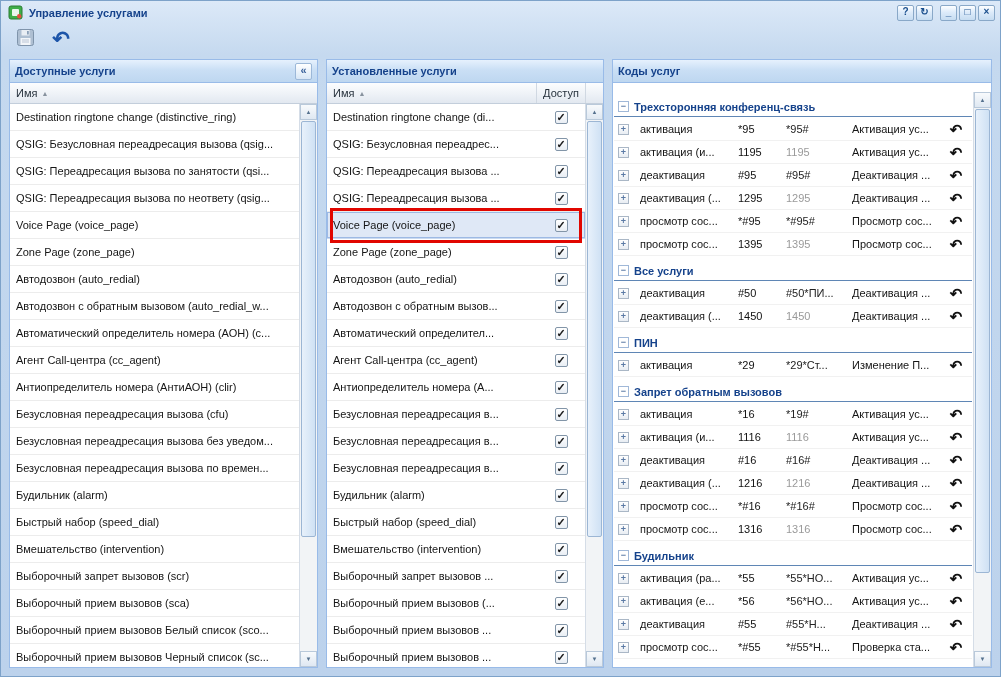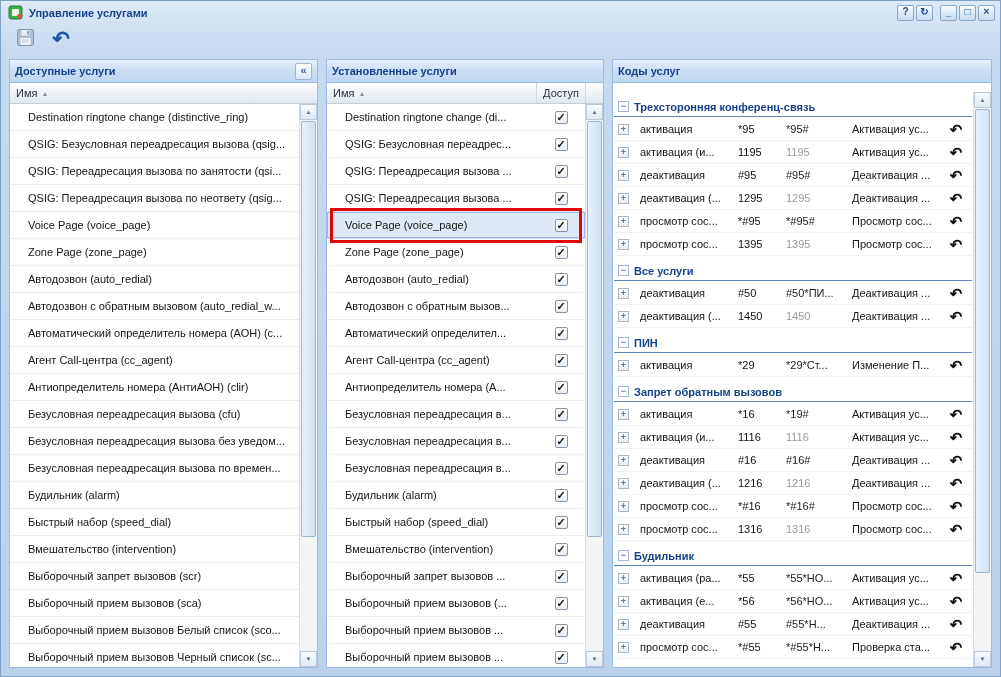--- a/index.html
+++ b/index.html
@@ -46,21 +46,21 @@
   .sort-arrow{font-size:7px;color:#87929e;margin-left:4px;}
   .access-col{width:48px;flex:none;display:flex;align-items:center;justify-content:center;
     border-left:1px solid #d0d8e2;text-align:center;}
   .hdr-gap{width:17px;flex:none;border-left:1px solid #d0d8e2;}
   .panel-body{flex:1;display:flex;overflow:hidden;}
   .rows{flex:1;overflow:hidden;position:relative;}
   
   .lrow{height:27px;box-sizing:border-box;display:flex;align-items:center;
     border-bottom:1px solid #ececec;background:#fff;color:#151515;cursor:pointer;padding:0 6px;}
   .irow{padding:0;}
-  .lrow-text{white-space:nowrap;overflow:hidden;margin-left:12px;}
+  .lrow-text{white-space:nowrap;overflow:hidden;}
   .irow .lrow-text{flex:1;padding:0 6px;}
   .cb-cell{width:48px;flex:none;display:flex;justify-content:center;}
   .cb{width:13px;height:13px;box-sizing:border-box;border:1px solid #8295a8;border-radius:2px;
     background:linear-gradient(#ffffff,#e9eef4);font-size:11px;line-height:11px;text-align:center;
     color:#1b1b1b;font-weight:bold;cursor:pointer;}
   .irow.selected{background:#dfe8f6;box-shadow:inset 0 0 0 1px #9db9e4;border-bottom-color:#c9d9ef;}
   
   .red-box{position:absolute;left:3px;right:3px;top:104px;height:35px;box-sizing:border-box;
     border:3px solid #e10600;z-index:6;pointer-events:none;}
   

